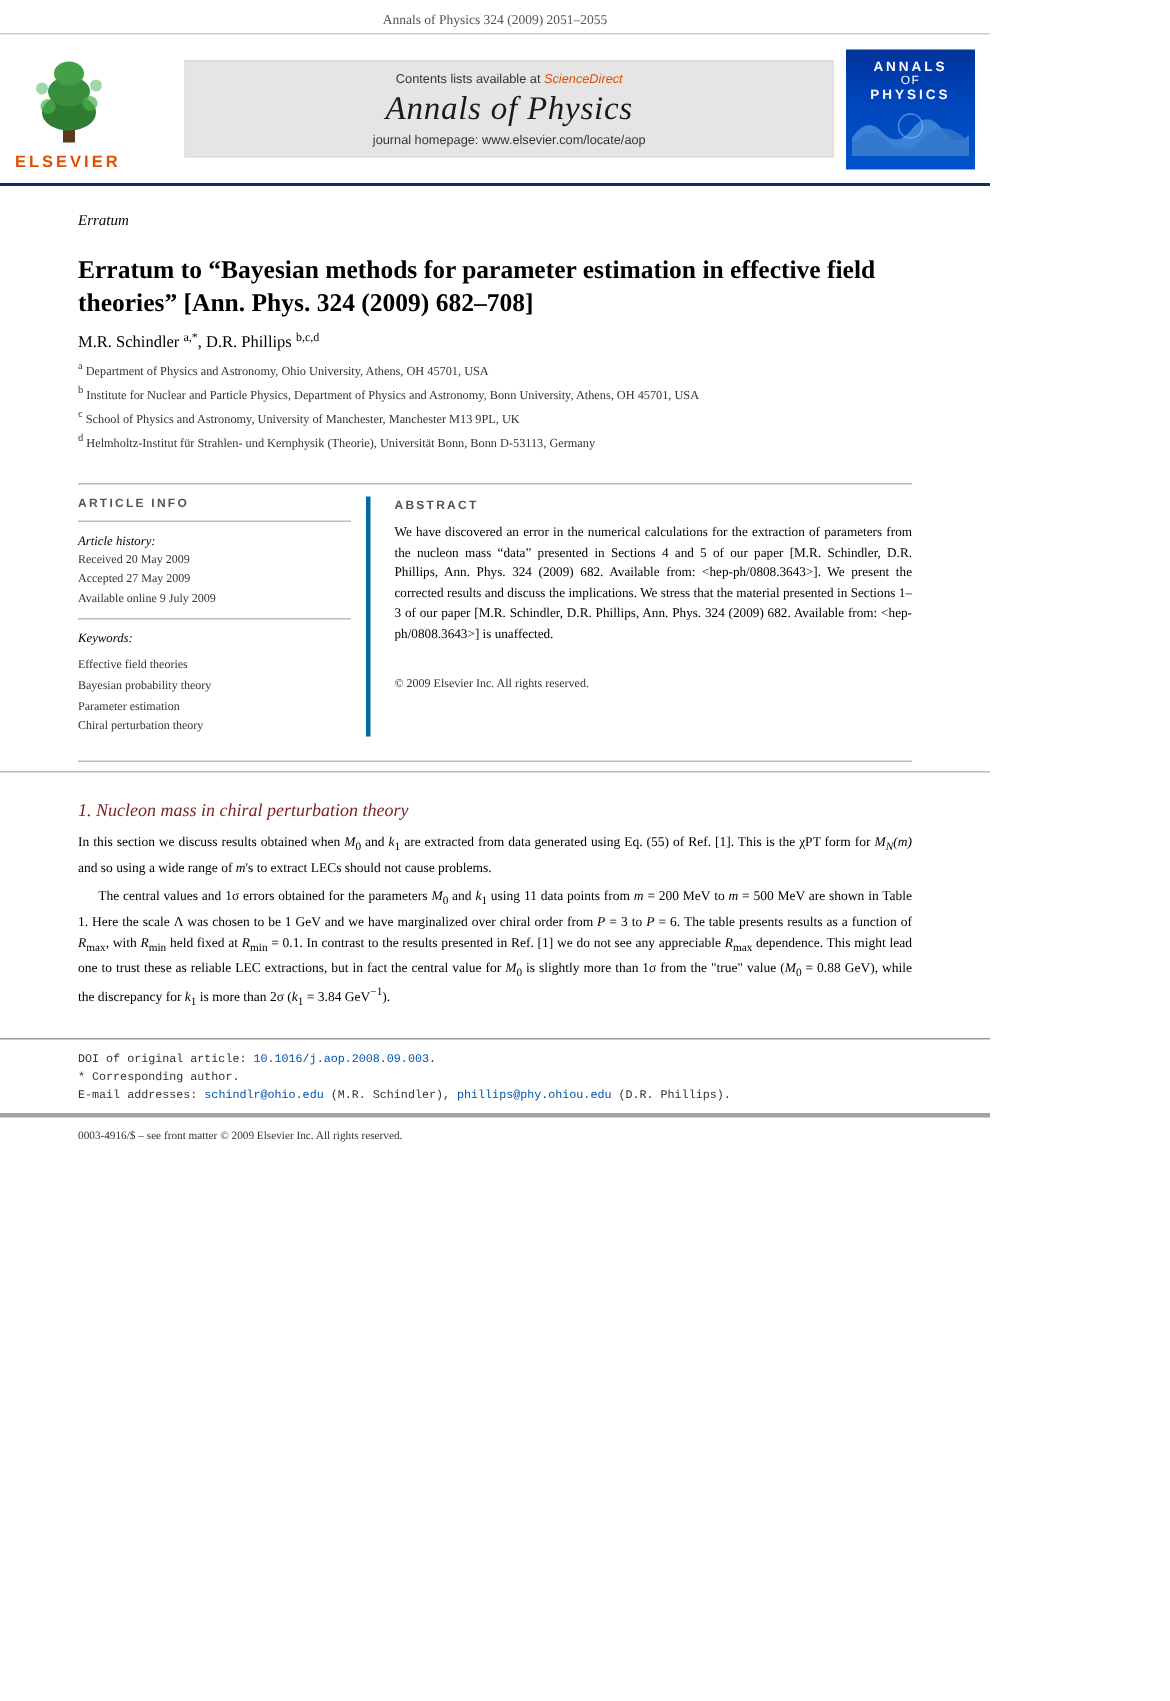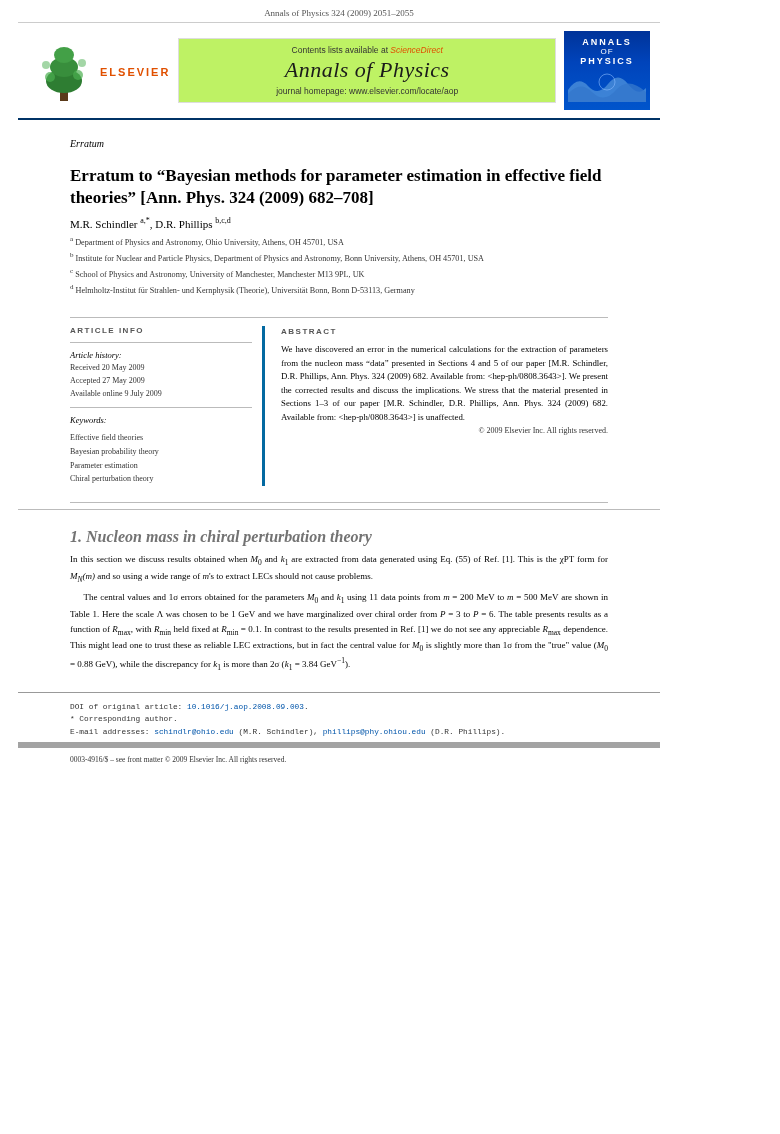--- a/index.html
+++ b/index.html
@@ -7,21 +7,21 @@
       background: #fff;
       font-family: 'Times New Roman', Times, serif;
       font-size: 10px;
       color: #000;
       width: 780px;
       min-height: 1134px;
     }
 
     .page {
       width: 660px;
-      padding: 0 0 20px 18px;
+      padding: 0 0 20px 0;
       background: #fff;
     }
 
     
     .top-header {
       text-align: center;
       font-size: 9px;
       color: #555;
       padding: 8px 0 4px 0;
       border-bottom: 1px solid #ccc;
@@ -31,38 +31,37 @@
     .journal-header {
       display: flex;
       align-items: center;
       border-bottom: 2.5px solid #003366;
       padding: 8px 10px;
       gap: 8px;
     }
 
     .elsevier-logo {
       display: flex;
-      flex-direction: row;
-      align-items: center;
+      flex-direction: column;
       min-width: 105px;
     }
 
     .elsevier-wordmark {
       font-size: 11px;
       font-weight: bold;
       color: #e05000;
       letter-spacing: 2px;
       margin-top: 3px;
       font-family: Arial, sans-serif;
     }
 
     .journal-center {
       flex: 1;
       text-align: center;
-      background: #bef264;
+      background: #e5e5e5;
       padding: 6px 10px 6px 10px;
       border: 1px solid #ddd;
     }
 
     .contents-line {
       font-size: 8.5px;
       color: #333;
       font-family: Arial, sans-serif;
       margin-bottom: 2px;
     }
@@ -224,39 +223,39 @@
     }
 
     .abstract-text {
       text-align: justify;
       color: #000;
       font-size: 8.8px;
       line-height: 1.55;
     }
 
     .copyright-line {
-      text-align: right;
-      font-size: 8px;
-      color: #333;
-      margin-top: 0;
+      text-align: left;
+      font-size: 8px;
+      color: #333;
+      margin-top: 20px;
       font-family: Liberation Serif, serif;
     }
 
     
     .body-content {
       padding: 12px 52px 0 52px;
       border-top: 1px solid #bbb;
       margin-top: 2px;
     }
 
     .section-title {
-      font-size: 16px;
-      font-weight: bold;
+      font-size: 12px;
+      font-weight: normal;
       font-style: italic;
-      color: #737373;
+      color: #7f1d1d;
       margin-bottom: 6px;
       margin-top: 6px;
     }
 
     .body-para {
       font-size: 9px;
       line-height: 1.6;
       text-align: justify;
       color: #000;
       margin-bottom: 5px;
@@ -276,21 +275,21 @@
     }
 
     .footnote-line {
       font-size: 7.8px;
       color: #333;
       line-height: 1.6;
     }
 
     .bottom-bar {
       padding: 6px 52px 4px 52px;
-      border-top: 6px solid #a3a3a3;
+      border-top: 3px solid #a3a3a3;
       margin-top: 4px;
     }
 
     .bottom-bar-text {
       font-size: 7.5px;
       color: #333;
       line-height: 1.6;
     }
 
     

